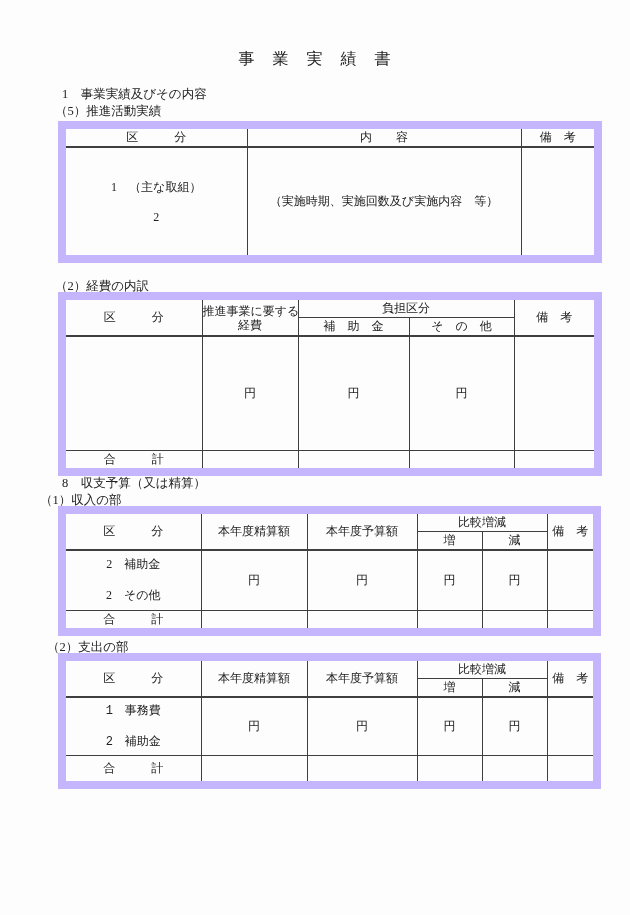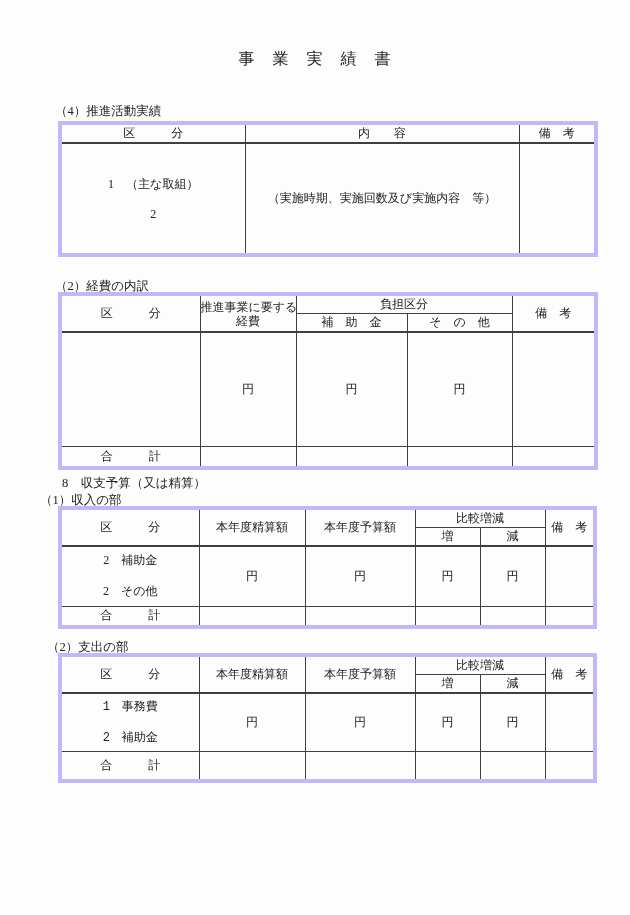--- a/index.html
+++ b/index.html
@@ -7,21 +7,21 @@
   .page {
     position:relative; width:630px; height:915px; background:#fdfdfd;
     font-family:"Liberation Serif","DejaVu Serif",serif;
     color:#222; overflow:hidden;
   }
   .abs { position:absolute; }
   .doc-title { top:49px; left:0; width:630px; text-align:center; font-size:16px; letter-spacing:1px; }
   .heading { font-size:12.5px; }
   .sublabel { font-size:12.5px; }
 
-  table.tbl { position:absolute; border-collapse:collapse; table-layout:fixed; border:4px solid #c4b5fd;padding-left:29px; }
+  table.tbl { position:absolute; border-collapse:collapse; table-layout:fixed; border:8px solid #c4b5fd;padding-left:29px; }
   table.tbl th, table.tbl td {
     border:1px solid #3f3f3f; font-weight:normal; font-size:12px; padding:0;
     vertical-align:middle; text-align:center; overflow:hidden;
   }
   .hb { border-bottom:2px solid #3f3f3f !important; }
 
   td.body-cell { vertical-align:top; text-align:left; padding:3px 3px 0 5px; }
   td.body-cell .line2 { margin-top:14px; }
   td.naiyo-cell { vertical-align:top; text-align:left; padding:3px 3px 0 4px; }
   td.yen-c { vertical-align:top; text-align:center; padding-top:3px; }
@@ -29,21 +29,22 @@
   td.total-cell { text-align:center; vertical-align:middle; }
   th.cost-head { text-align:left; vertical-align:top; padding:2px 1px 0 3px; font-size:11px; line-height:14px; white-space:nowrap; }
 </style>
 </head>
 <body>
 
 <div class="page">
 
   <div class="abs doc-title">事　業　実　績　書</div>
 
-  <div class="abs sublabel" style="left:55px; top:103px;">（4）推進活動実績</div>
+  <div class="abs heading" style="left:62px; top:86px;">1　事業実績及びその内容</div>
+  <div class="abs sublabel" style="left:55px; top:103px;">（5）推進活動実績</div>
 
   <table class="tbl" style="left:58px; top:121px; width:536px;">
     <colgroup>
         <col style="width:185px">
         <col style="width:274px">
         <col style="width:77px">
       </colgroup>
     <thead>
       <tr style="height:18px;">
         <th class="hb">区　　　分</th>

